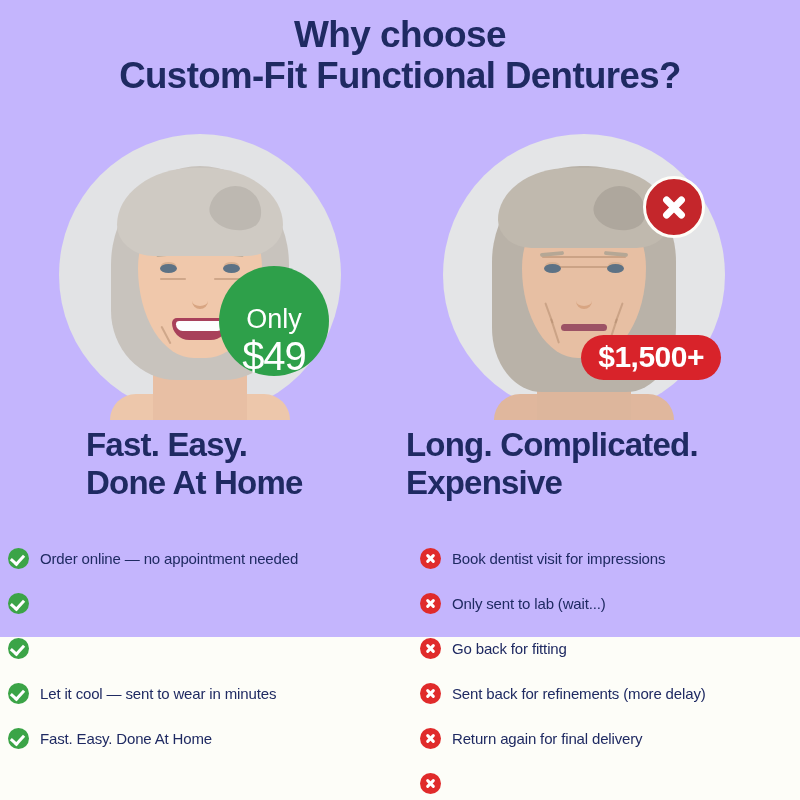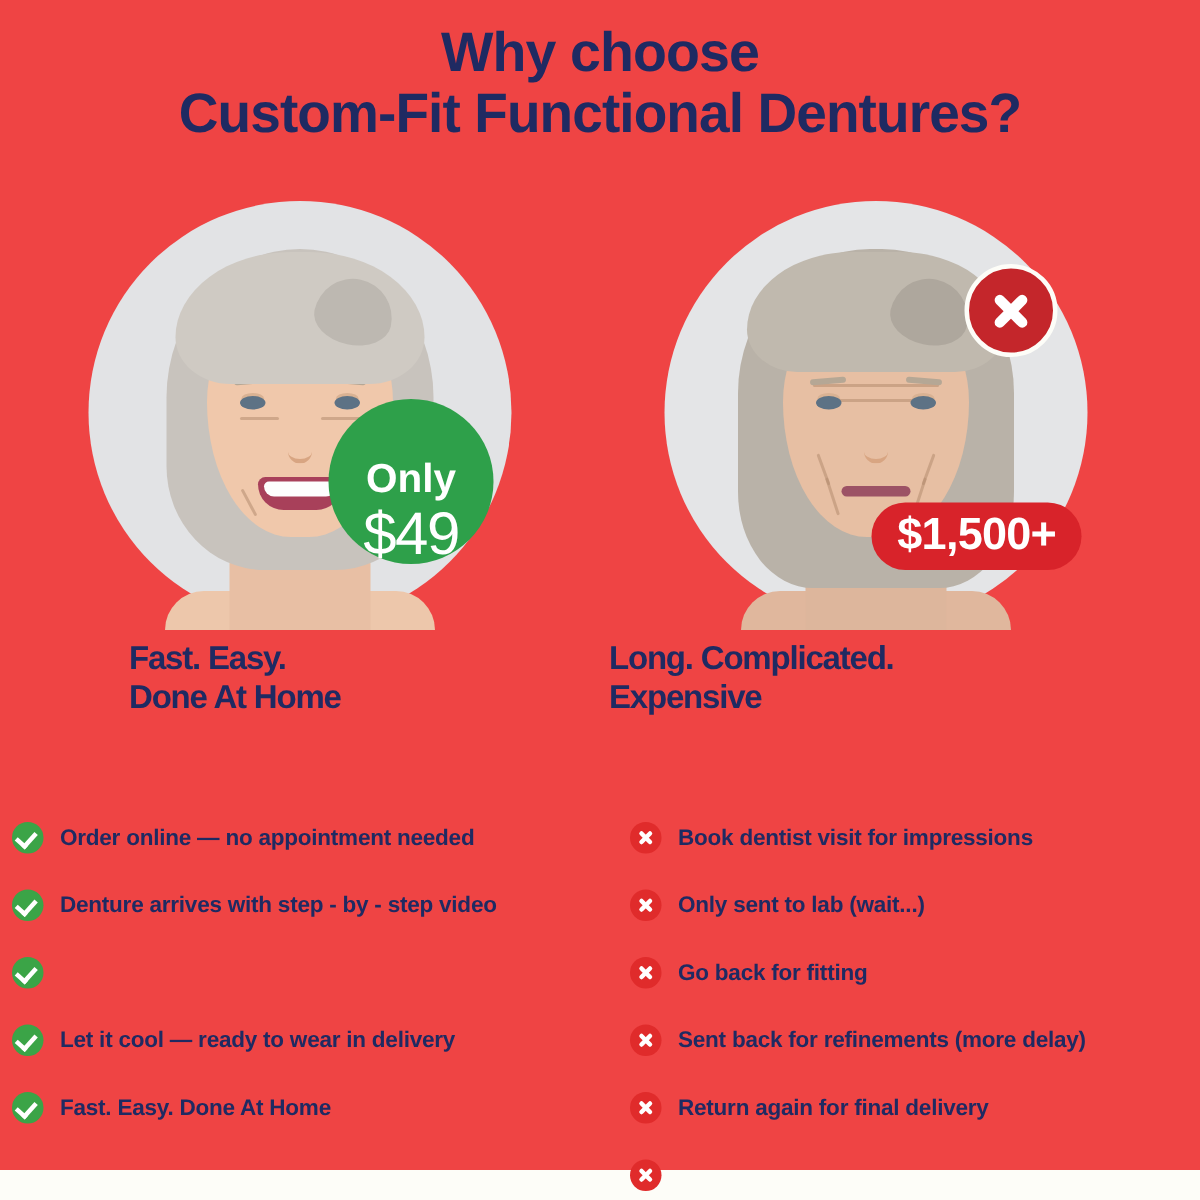--- a/index.html
+++ b/index.html
@@ -11,22 +11,22 @@
     height: 800px;
     overflow: hidden;
     background: #fdfdf8;
     font-family: "Liberation Sans", sans-serif;
     -webkit-font-smoothing: antialiased;
   }
 
   #ad {
     position: relative;
     width: 800px;
-    height: 780px;
-    background: #ef4444;
+    height: 637px;
+    background: #c4b5fd;
   }
 
   
   .headline {
     position: absolute;
     top: 14px;
     left: 0;
     width: 800px;
     text-align: center;
     color: #1f2a62;
@@ -255,21 +255,21 @@
     color: #ffffff;
     display: flex;
     flex-direction: column;
     align-items: center;
     justify-content: center;
     line-height: 1;
     z-index: 5;
   }
   .badge-only .only {
     font-size: 27px;
-    font-weight: 700;
+    font-weight: 400;
     margin-bottom: 3px;
     margin-top: 40px;
   }
   .badge-only .price {
     font-size: 40px;
     font-weight: 400;
     letter-spacing: -1px;
   }
 
   .badge-x {
@@ -313,21 +313,21 @@
   }
 
   
   .subhead {
     position: absolute;
     left: 0;
     top: 300px;
     width: 400px;
     color: #1f2a62;
     font-weight: 700;
-    font-size: 22px;
+    font-size: 33px;
     line-height: 1.16;
     letter-spacing: -0.8px;
   }
   .subhead.left  { padding-left: 86px; }
   .subhead.right { padding-left: 22px; }
   .subhead span { display: block; }
 
   
   .lists {
     position: absolute;
@@ -345,21 +345,21 @@
   .list-right { left: 420px; }
 
   .bullet {
     display: flex;
     align-items: center;
     height: 45px;
   }
   .bullet .txt {
     color: #1f2a62;
     font-size: 15px;
-    font-weight: 700;
+    font-weight: 400;
     letter-spacing: -0.15px;
     white-space: nowrap;
   }
 
   .ico {
     position: relative;
     flex: 0 0 auto;
     width: 21px;
     height: 21px;
     border-radius: 50%;
@@ -483,28 +483,27 @@
 
   <div class="lists">
 
     <div class="list list-left">
       <div class="bullet">
         <span class="ico check"></span>
         <span class="txt">Order online — no appointment needed</span>
       </div>
       <div class="bullet">
         <span class="ico check"></span>
-        <span class="txt">Denture arrives with step - by - step video</span>
       </div>
       <div class="bullet">
         <span class="ico check"></span>
       </div>
       <div class="bullet">
         <span class="ico check"></span>
-        <span class="txt">Let it cool — ready to wear in delivery</span>
+        <span class="txt">Let it cool — sent to wear in minutes</span>
       </div>
       <div class="bullet">
         <span class="ico check"></span>
         <span class="txt">Fast. Easy. Done At Home</span>
       </div>
     </div>
 
     <div class="list list-right">
       <div class="bullet">
         <span class="ico cross"></span>

